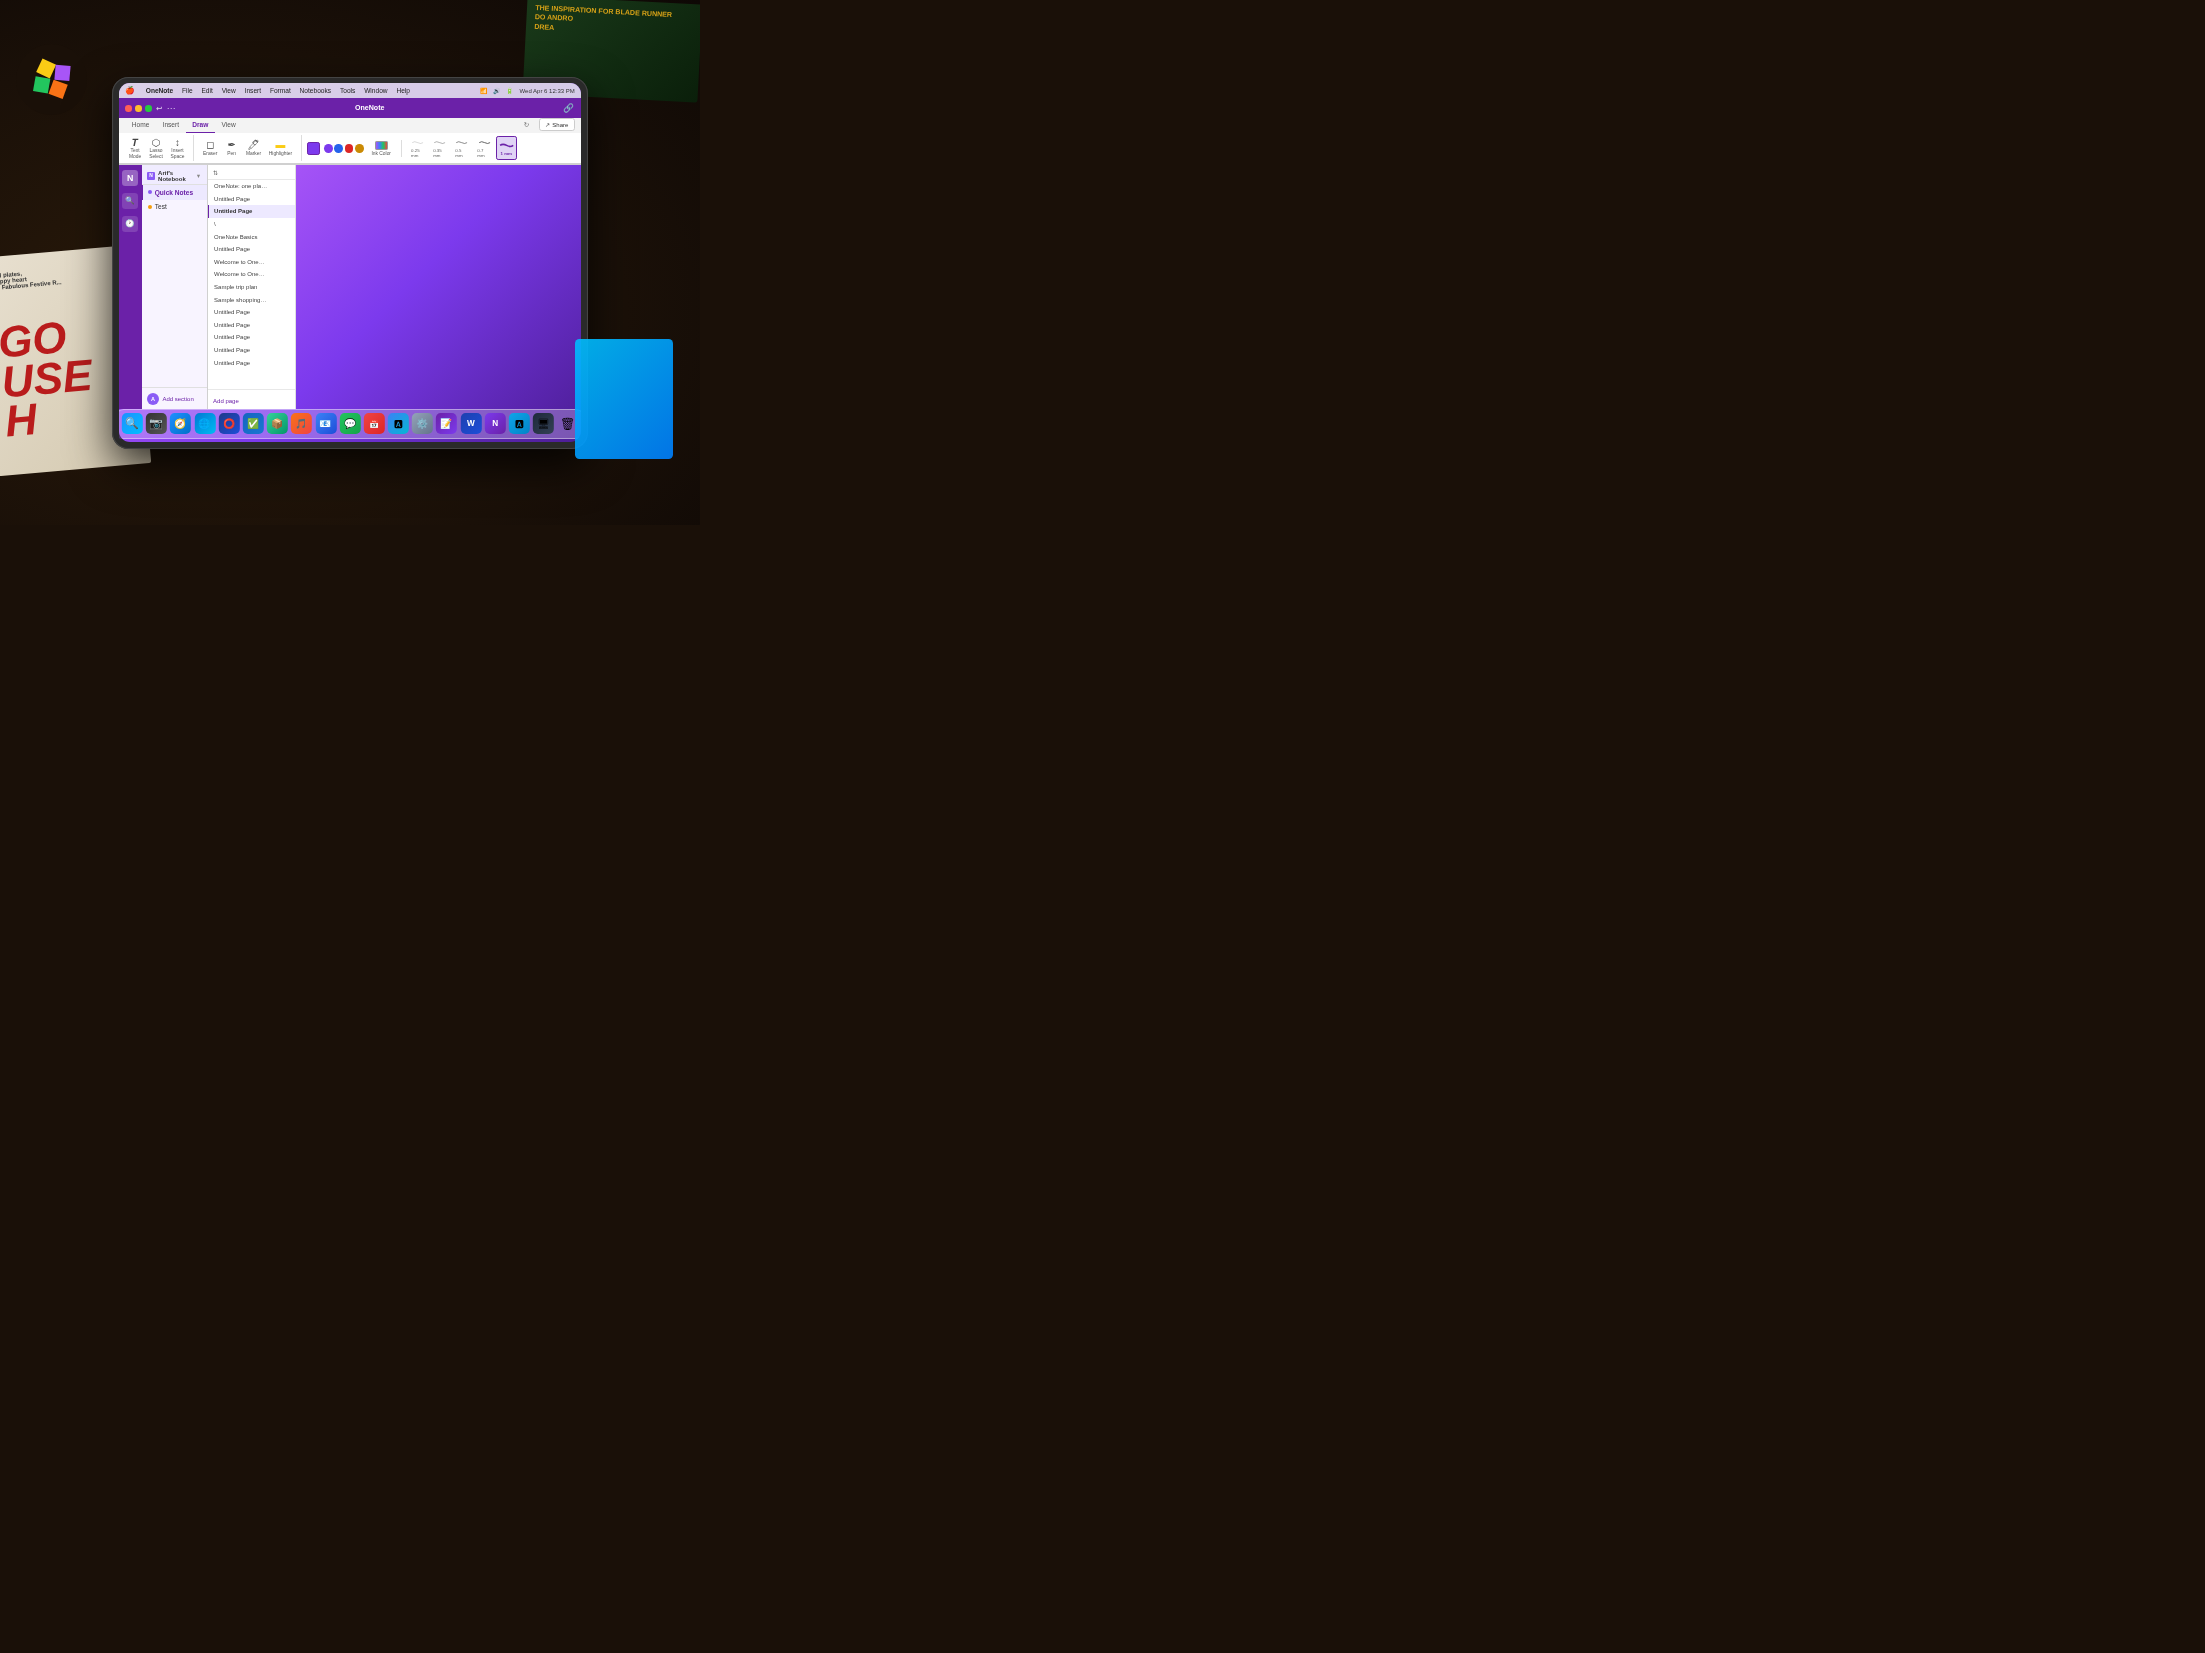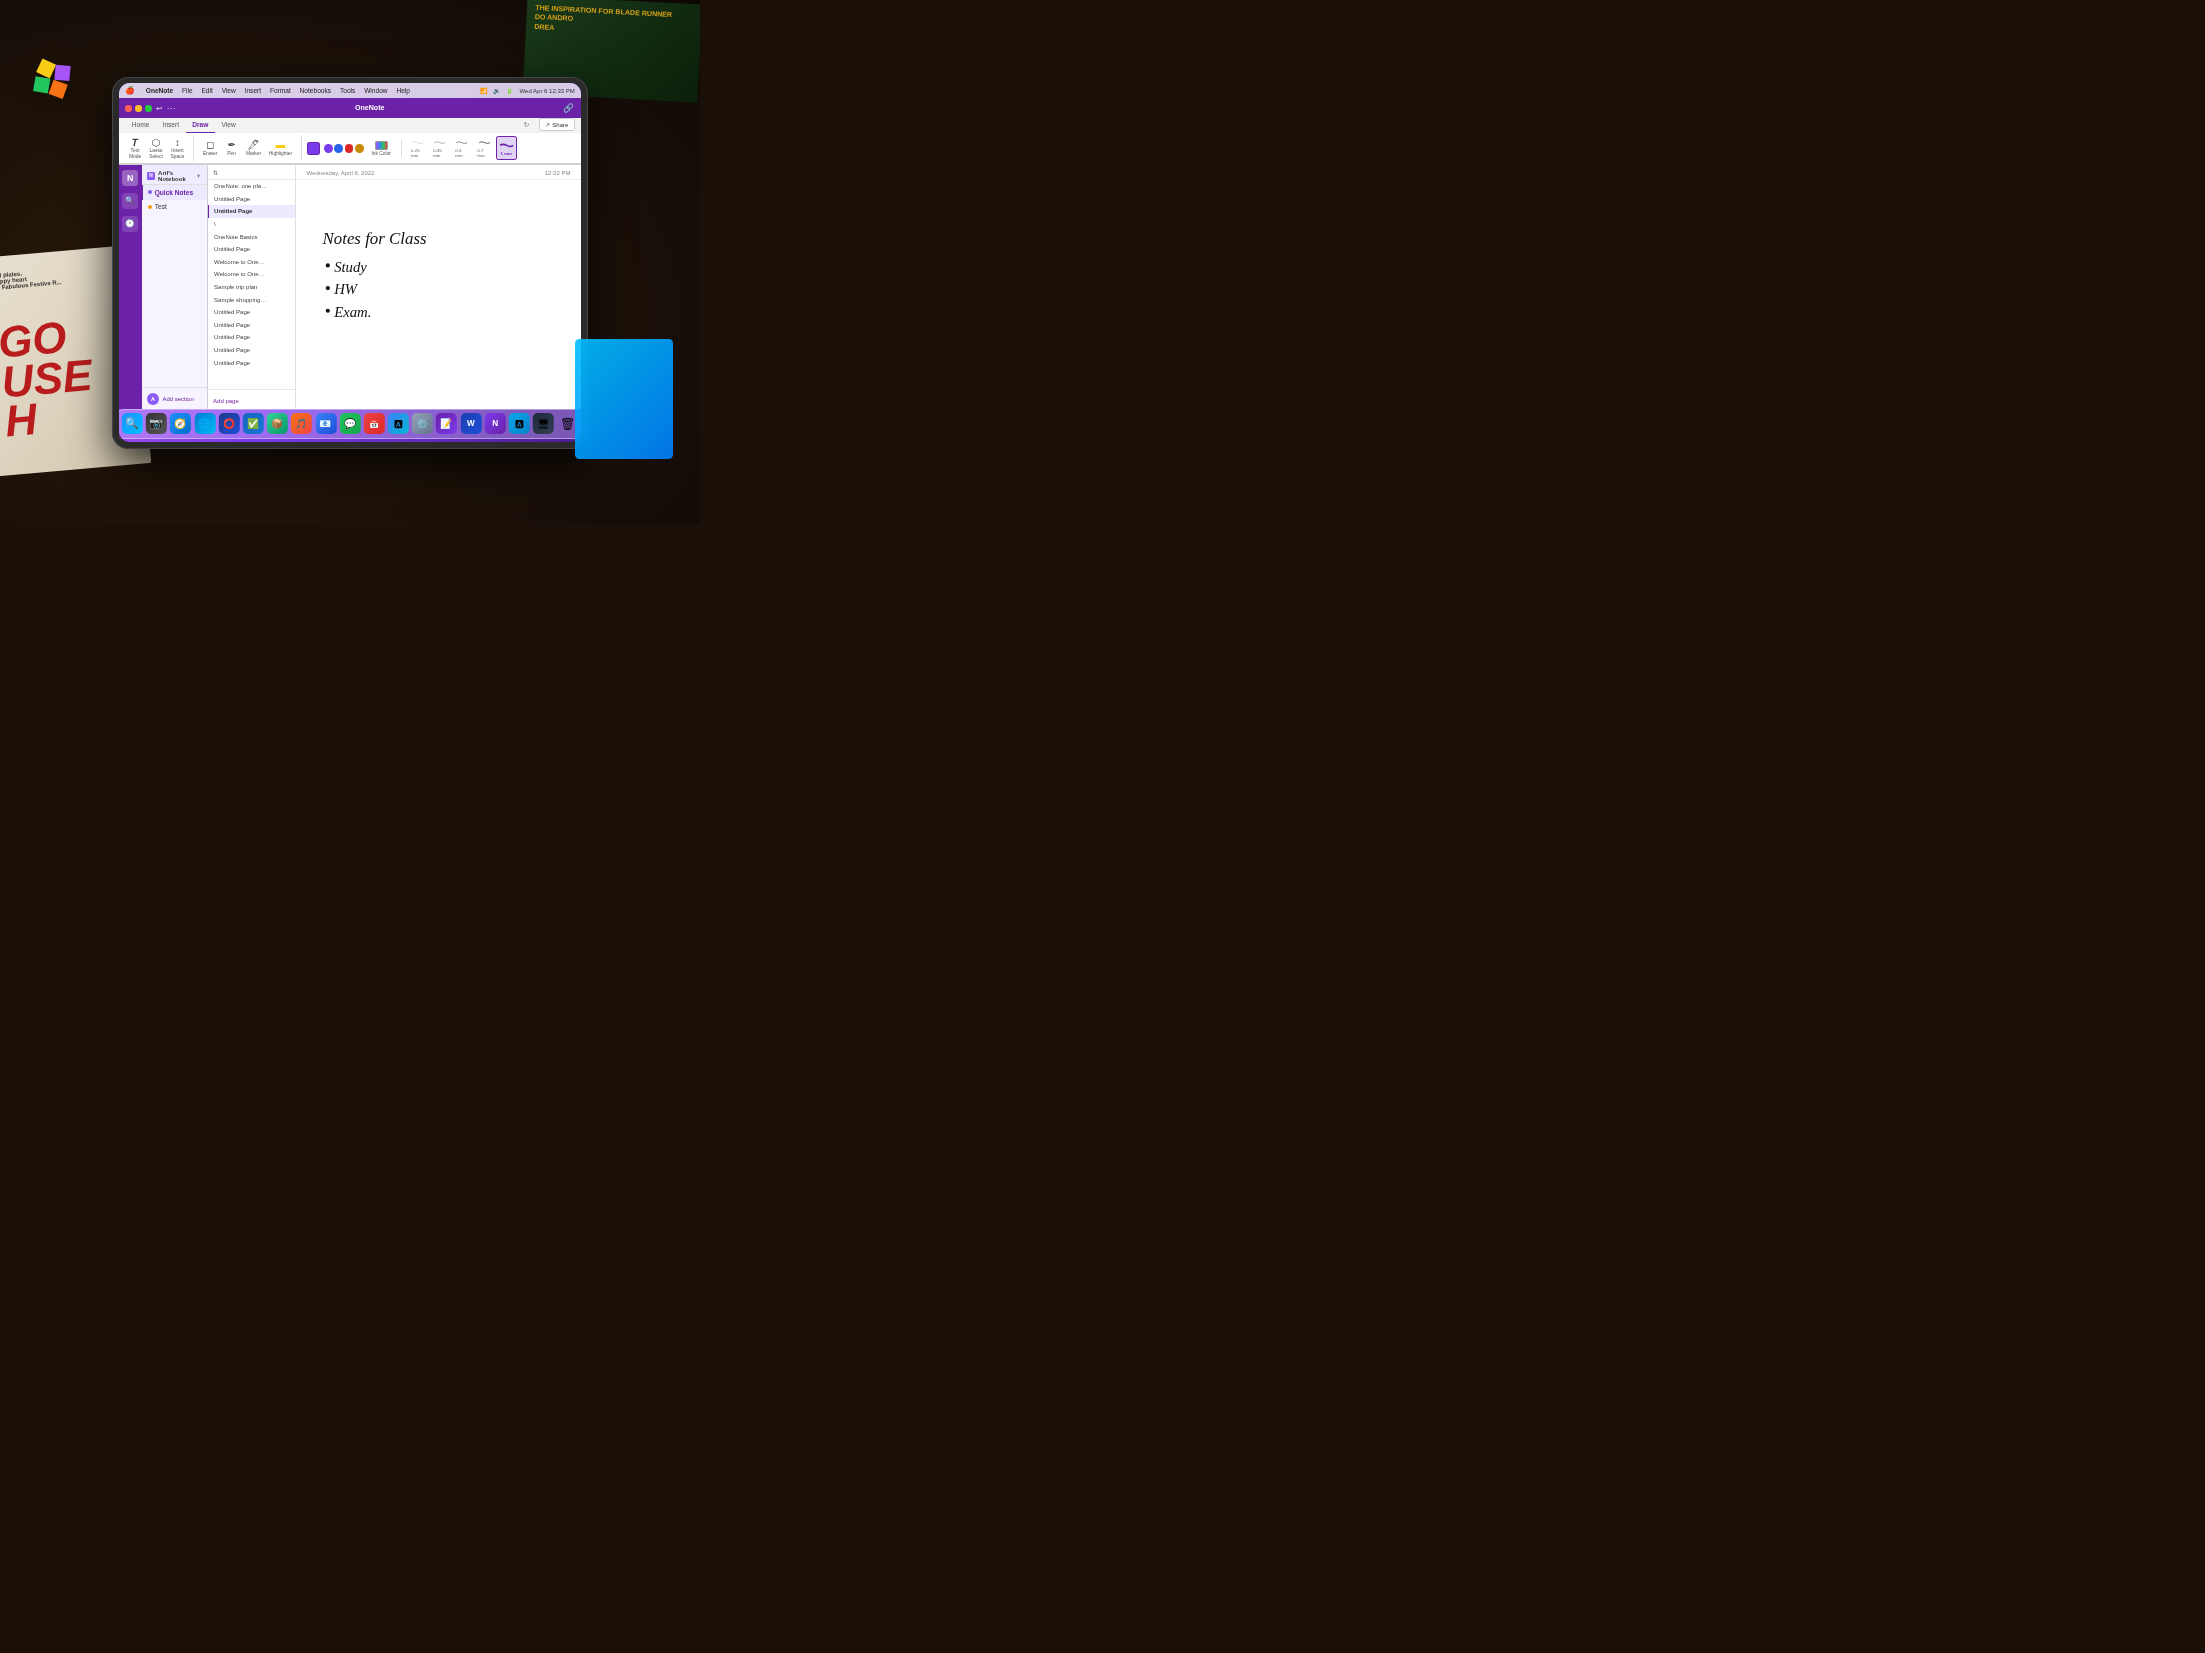--- a/index.html
+++ b/index.html
@@ -759,42 +759,20 @@
             <div class="page-item">Untitled Page</div>
             <div class="page-item">Untitled Page</div>
             <div class="page-item">Untitled Page</div>
             <div class="page-item">Untitled Page</div>
           </div>
           <div class="pages-footer">
             <span class="add-page-link">Add page</span>
           </div>
         </div>
 
-        <div class="note-area">
-          <div class="note-header">
-            <span class="note-datetime">Wednesday, April 6, 2022</span>
-            <span class="note-datetime">12:32 PM</span>
-          </div>
-          <div class="note-content">
-            
-            <svg viewBox="0 0 480 280" style="width:100%; height:100%;">
-
-              <text x="20" y="45" font-family="'Segoe UI', cursive" font-size="32" fill="#111" font-weight="400" style="font-style: italic; font-family: Georgia, serif;">Notes for Class</text>
-
-              <circle cx="30" cy="85" r="4" fill="#111"></circle>
-              <text x="42" y="97" font-family="Georgia, serif" font-size="28" fill="#111" style="font-style:italic;">Study</text>
-
-              <circle cx="30" cy="128" r="4" fill="#111"></circle>
-              <text x="42" y="140" font-family="Georgia, serif" font-size="28" fill="#111" style="font-style:italic;">HW</text>
-
-              <circle cx="30" cy="171" r="4" fill="#111"></circle>
-              <text x="42" y="183" font-family="Georgia, serif" font-size="28" fill="#111" style="font-style:italic;">Exam.</text>
-            </svg>
-          </div>
-        </div>
 
       </div>
     </div>
 
     <div class="dock">
 
       <div class="dock-icon">
         <div style="width:21px;height:21px;border-radius:4.9px;background:linear-gradient(135deg,#1e90ff,#00bfff);display:flex;align-items:center;justify-content:center;font-size:11px;">🔍</div>
       </div>
       <div class="dock-icon">

